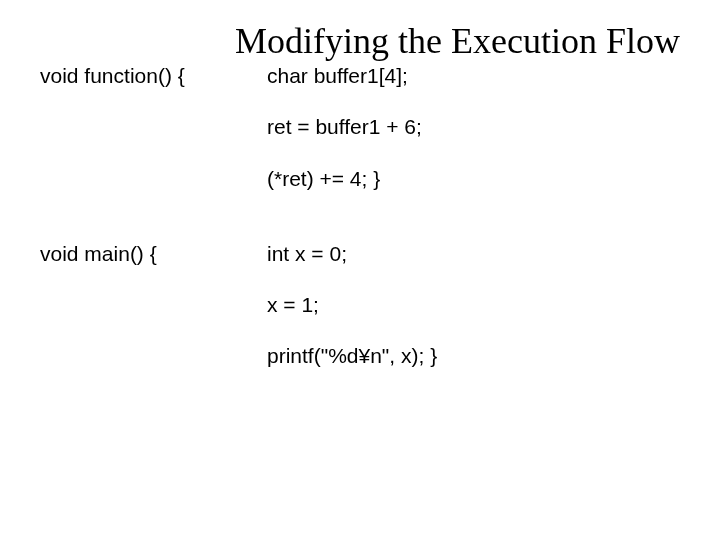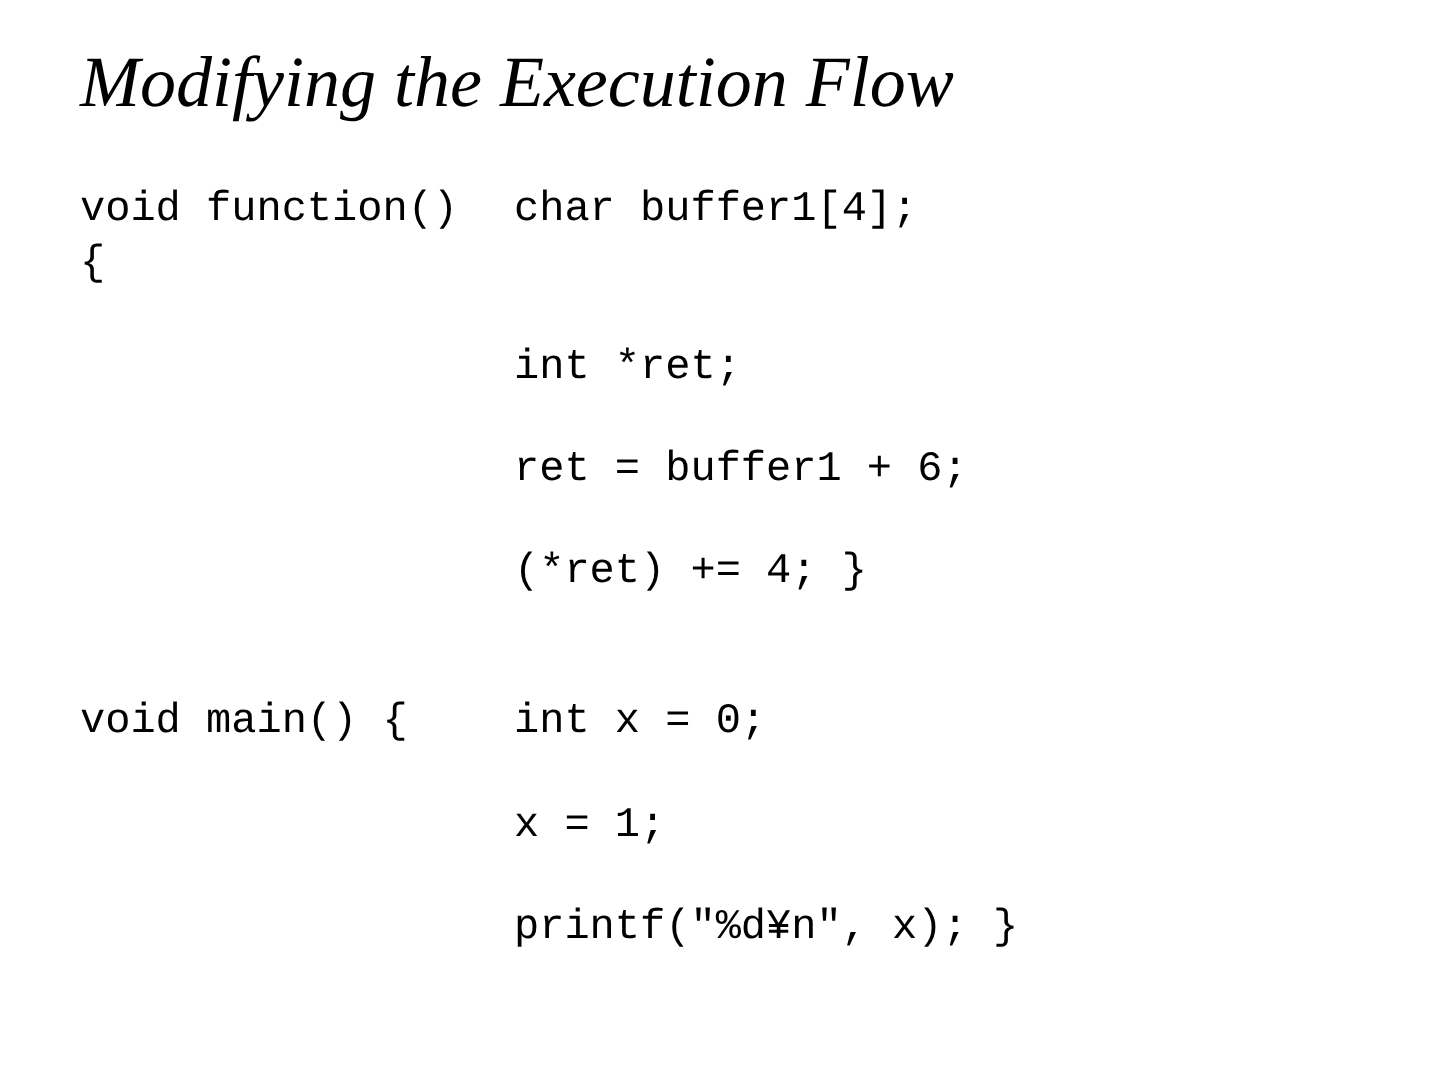--- a/index.html
+++ b/index.html
@@ -15,29 +15,28 @@
       overflow: hidden;
     }
     .slide {
       width: 100%;
       height: 100%;
       padding: 20px 40px;
     }
     .title {
       font-size: 36px;
       font-weight: normal;
-      text-align: left;
-      margin-bottom: 30px;
+      text-align: right;
       font-family: "Times New Roman", Times, serif;
-      font-style: italic;
     }
     .code-container {
       display: grid;
       grid-template-columns: 190px 1fr;
-      font-family: Liberation Mono, monospace;
+      column-gap: 10px;
+      font-family: Liberation Sans, sans-serif;
       font-size: 21px;
       line-height: 1.3;
     }
     .code-line {
       margin-bottom: 24px;
     }
     .left-col {
       grid-column: 1;
     }
     .right-col {
@@ -58,21 +57,20 @@
   </style>
 </head>
 <body>
 
 <div class="slide">
   <h1 class="title">Modifying the Execution Flow</h1>
 
   <div class="code-container">
     <div class="left-col row1 code-line">void function() {</div>
     <div class="right-col row1 code-line">char buffer1[4];</div>
-    <div class="right-col row2 code-line">int *ret;</div>
     <div class="right-col row3 code-line">ret = buffer1 + 6;</div>
     <div class="right-col row4 code-line">(*ret) += 4;  }</div>
 
     <div class="left-col row5 spacer"></div>
 
     <div class="left-col row6 code-line">void main() {</div>
     <div class="right-col row6 code-line">int x = 0;</div>
     <div class="right-col row8 code-line">x = 1;</div>
     <div class="right-col code-line" style="grid-row:9">printf("%d¥n", x);  }</div>
   </div>

